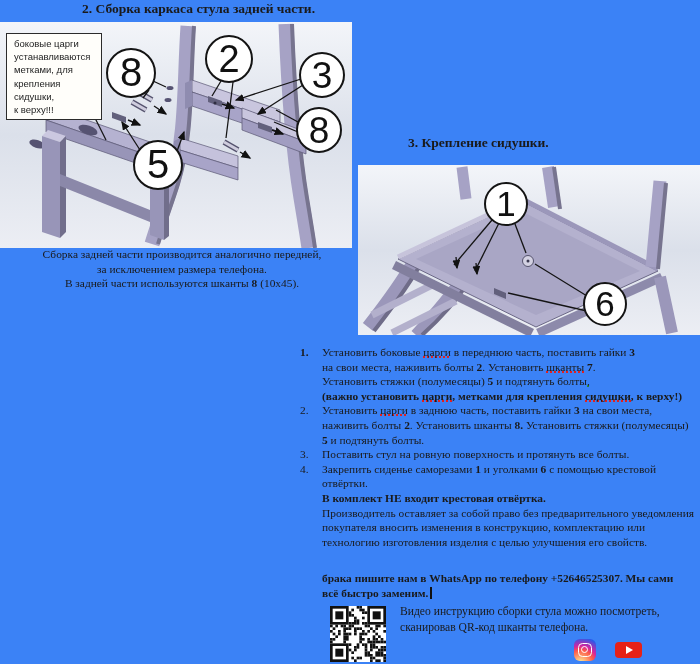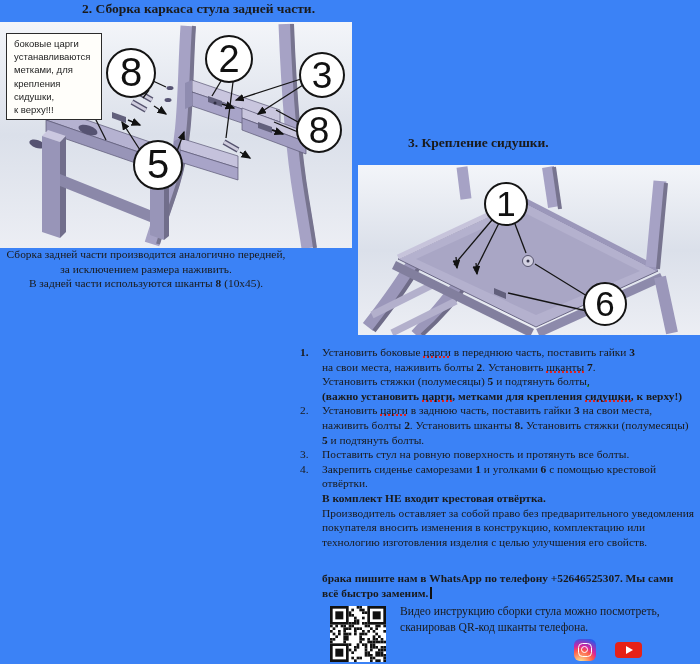--- a/index.html
+++ b/index.html
@@ -18,21 +18,21 @@
   .fig{position:absolute; overflow:hidden;}
   .fig1{left:0; top:22px; width:352px; height:226px;}
   .fig2{left:358px; top:165px; width:342px; height:170px;}
   .notebox{
     position:absolute; left:6px; top:11px; width:84px; padding:3px 3px 3px 7px;
     background:#fffefa; border:1.2px solid #2b2b2b;
     font-family:"Liberation Sans", sans-serif; font-size:9.5px; line-height:13.2px;
     white-space:pre-line; color:#222;
   }
   .caption{position:absolute; left:0; top:247px; width:292px; text-align:center;
-    font-size:11.4px; line-height:14.6px;}
+    font-size:11.4px; line-height:14.6px;padding-left:36px;}
   .instr{position:absolute; left:300px; top:345px; width:398px; font-size:11.4px; line-height:14.6px;}
   .item{display:flex; align-items:flex-start;}
   .num{flex:0 0 22px; width:22px;}
   .itext{white-space:nowrap;}
   .contact{margin-top:7px; padding-left:22px; white-space:nowrap;}
   .caret{display:inline-block; width:1.5px; height:12px; background:#111; margin-left:2px; vertical-align:-2px;}
   .video-text{position:absolute; left:400px; top:604px; font-size:11.6px; line-height:16px; font-weight:normal; white-space:nowrap;}
   .qr{position:absolute; left:330px; top:606px; width:56px; height:56px;}
   .ig{position:absolute; left:574px; top:639px; width:22px; height:22px; border-radius:6px;
       background:radial-gradient(circle at 30% 110%, #fdf497 0%, #fd5949 45%, #d6249f 60%, #285AEB 90%);}
@@ -154,21 +154,21 @@
     </svg>
     <div class="notebox">боковые царги
 устанавливаются
 метками, для
 крепления сидушки,
 к верху!!!</div>
   </div>
 
   <div class="caption">
     <div>Сборка задней части производится аналогично передней,</div>
-    <div>за исключением размера наживить.</div>
+    <div>за исключением размера телефона.</div>
     <div><span>В задней части используются шканты </span><span class="b">8</span><span> (10x45).</span></div>
   </div>
 
   <div class="title3">3.  Крепление сидушки.</div>
 
   <div class="fig fig2">
     <svg width="342" height="170" viewBox="0 0 342 170">
       <defs>
         <linearGradient id="g2" x1="0" y1="0" x2="0" y2="1">
           <stop offset="0" stop-color="#f3f5f9"></stop>

